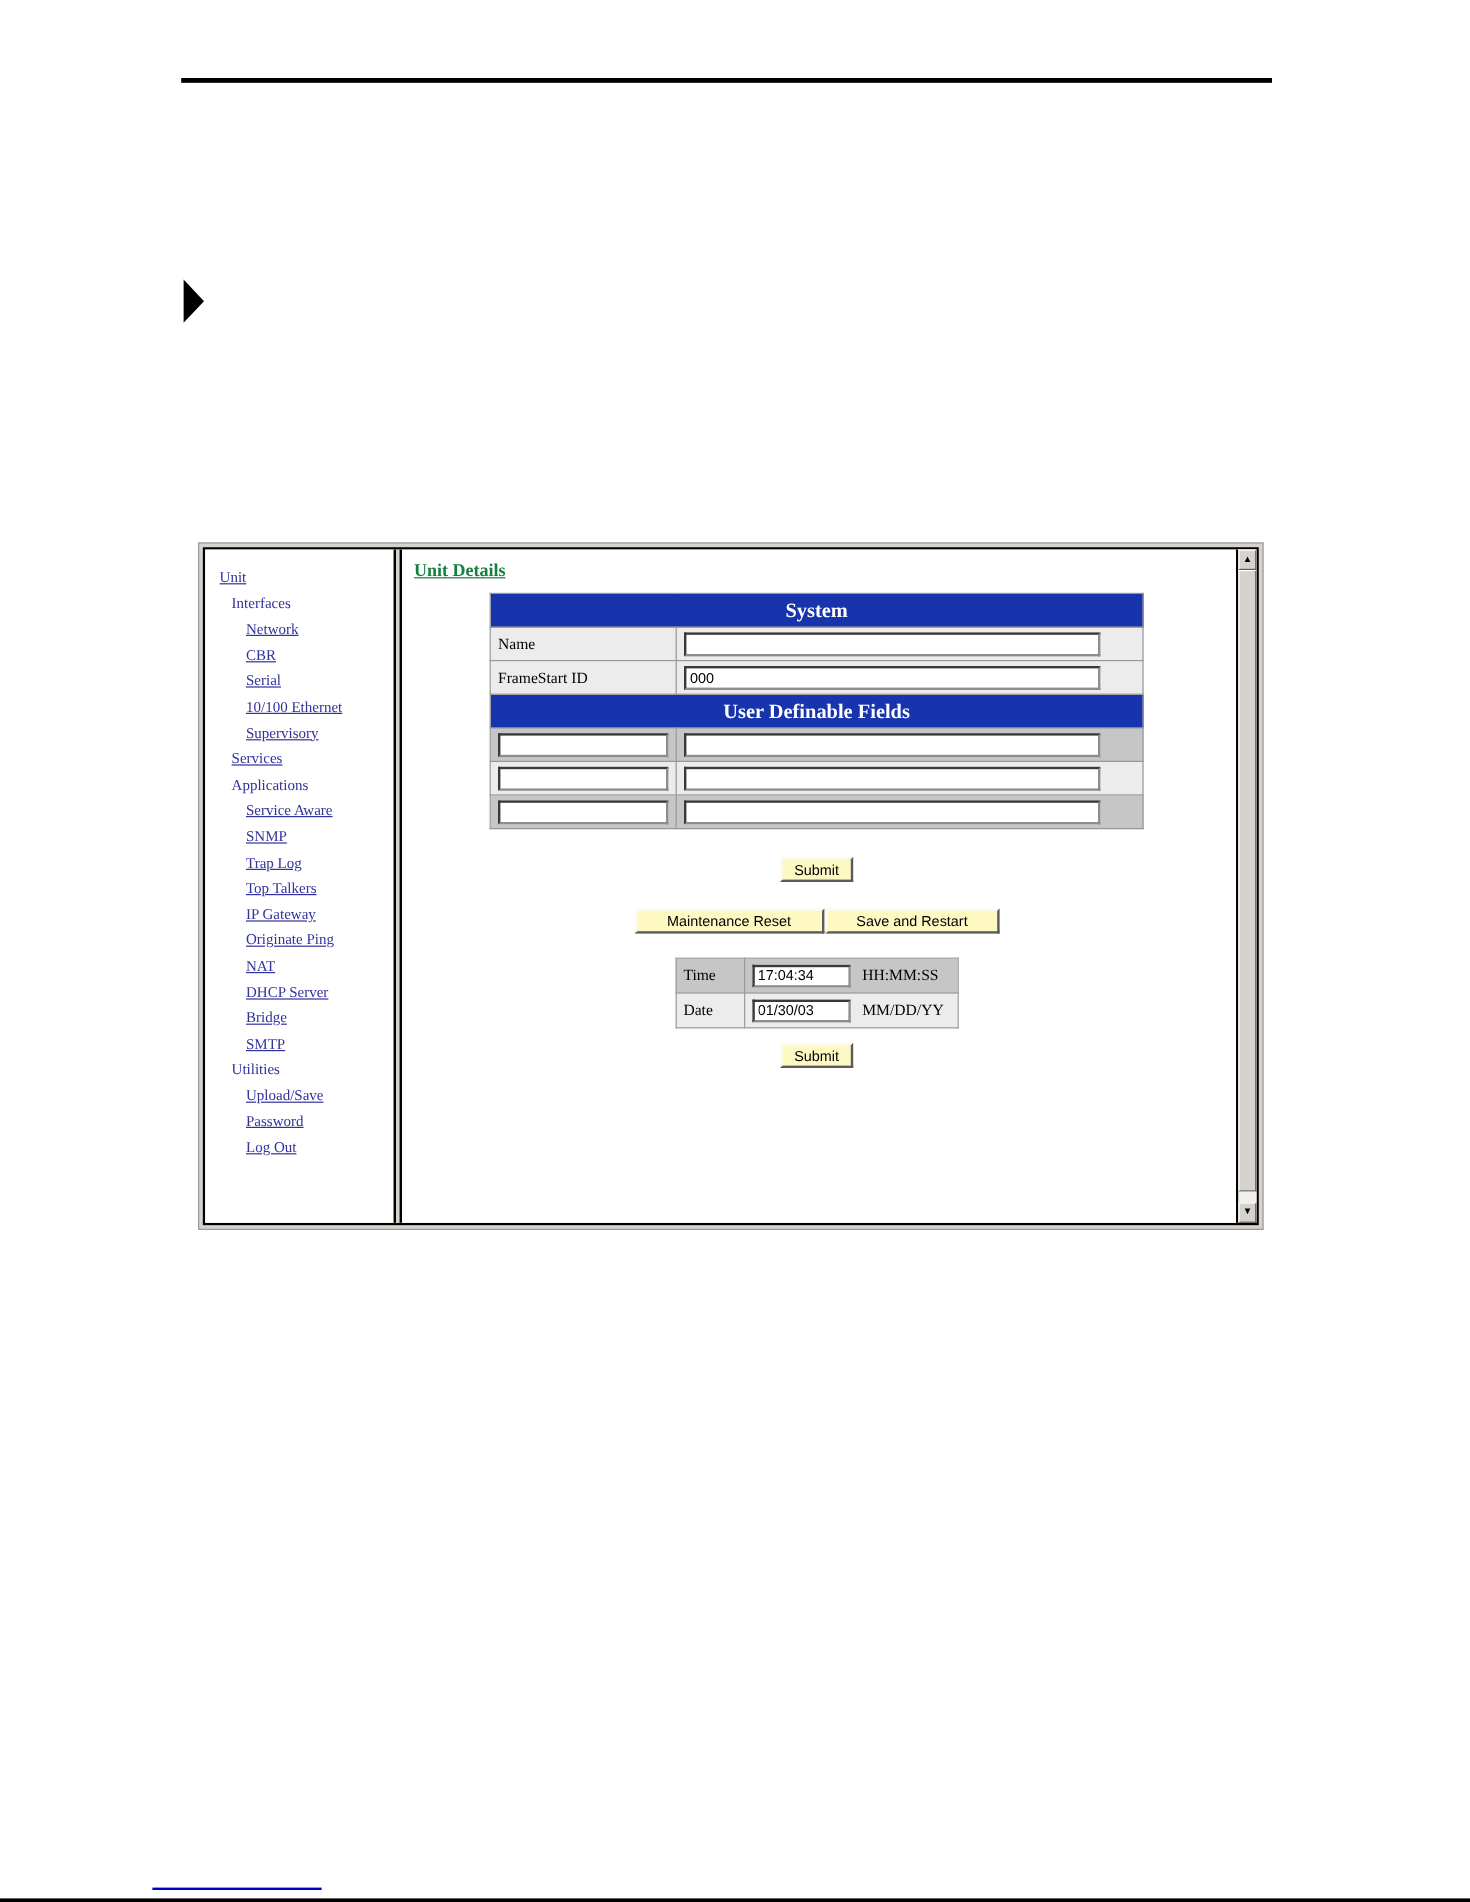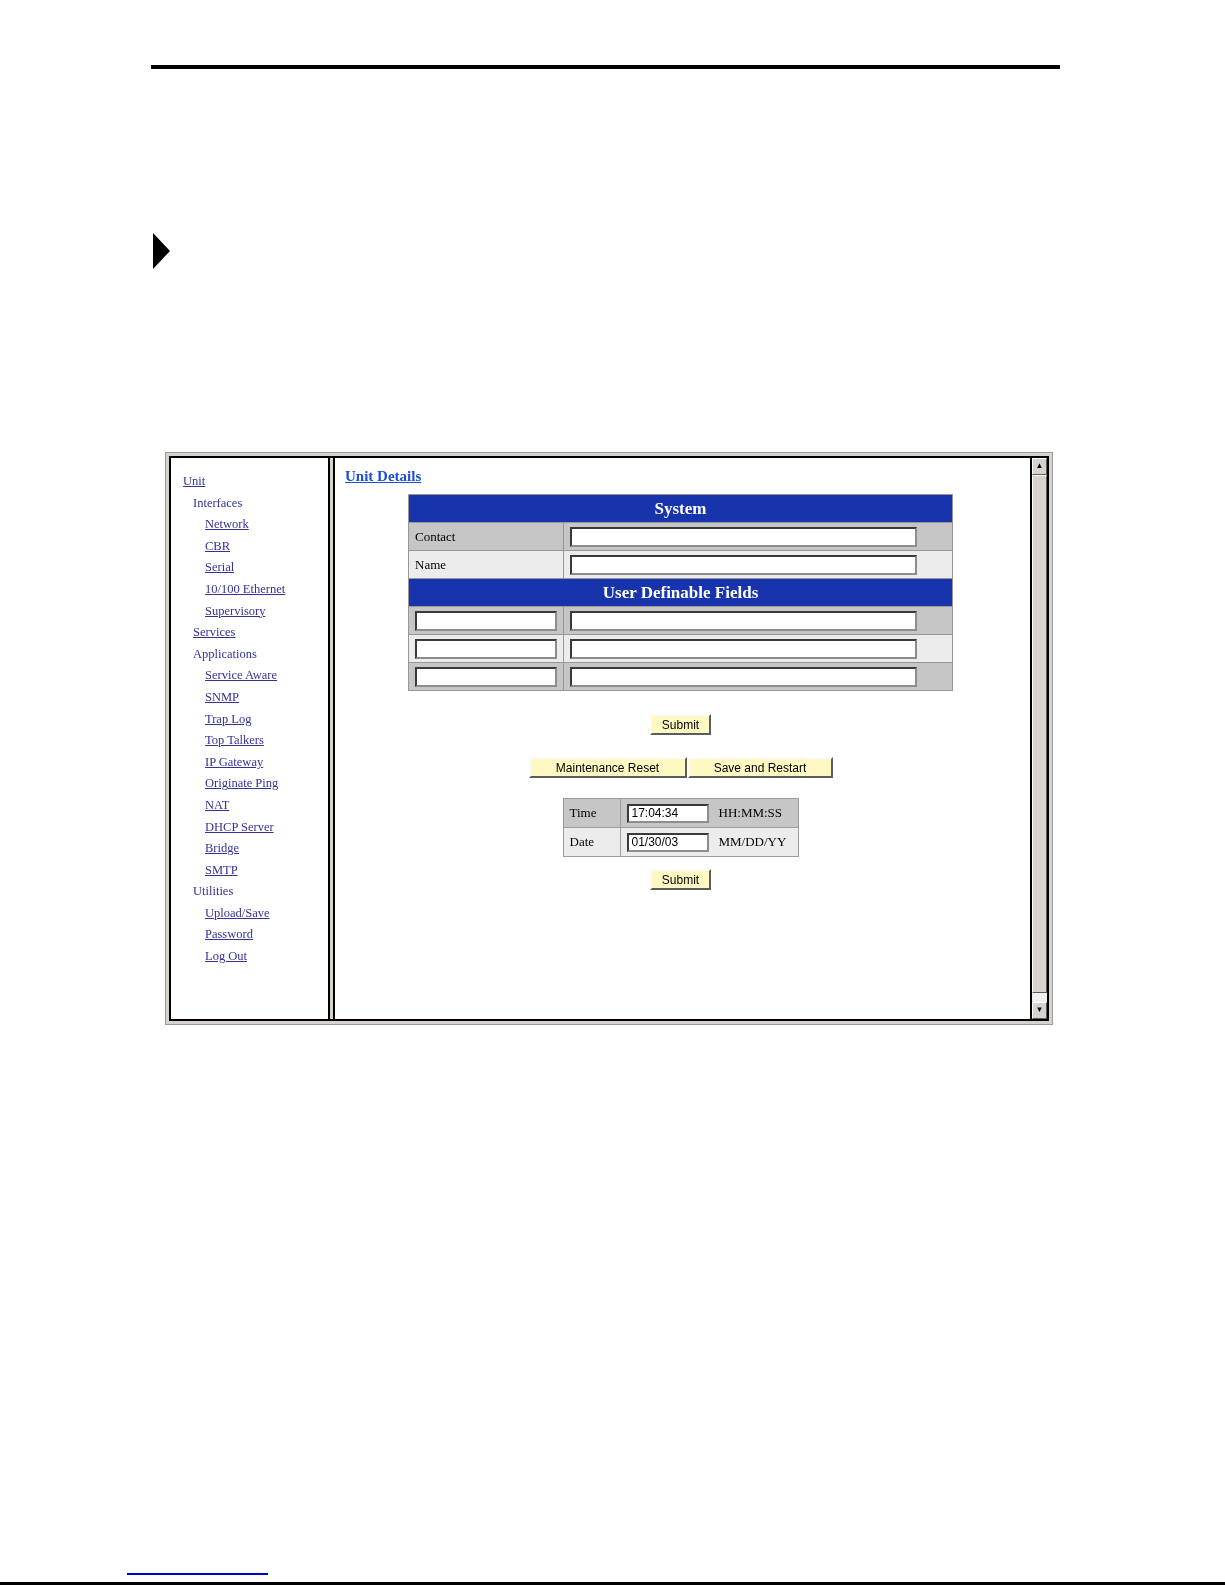--- a/index.html
+++ b/index.html
@@ -17,21 +17,21 @@
   .pane-left { width:157px; flex:none; background:#fff; padding:13px 0 0 12px; overflow:hidden; }
   .divider { width:7px; flex:none; background:#d6d3ce; border-left:2px solid #000; border-right:2px solid #000; }
   .pane-right { flex:1; background:#fff; padding:7px 0 0 10px; overflow:hidden; }
 
   
   .nav-item { font-size:12.5px; line-height:21.6px; color:#32329d; white-space:nowrap; }
   .nav-item.link { text-decoration:underline; cursor:pointer; }
   .indent-0 { padding-left:0; } .indent-1 { padding-left:10px; } .indent-2 { padding-left:22px; }
 
   
-  .page-title { display:inline-block; font-size:15px; font-weight:bold; color:#1d4ed8;
+  .page-title { display:inline-block; font-size:15px; font-weight:bold; color:#15803d;
     text-decoration:underline; margin:3px 0 0 0; cursor:pointer; }
   .content-col { margin-left:63px; width:545px; }
 
   table.form-table { border-collapse:collapse; width:545px; margin-top:9px; font-size:13px; color:#000;
     border:1px solid #8a8a8a; }
   table.form-table td { border:1px solid #979797; padding:2px 6px; height:28px; }
   tr.section-header td { background:var(--hdr,#1734ad); color:#fff; font-weight:bold; text-align:center;
     height:28px; font-size:17px; padding:1px; }
   tr.row-dark td { background:#c6c6c6; }
   tr.row-light td { background:#ececec; }
@@ -115,27 +115,27 @@
       <span class="page-title">Unit Details</span>
 
       <div class="content-col">
         <table class="form-table">
           <tbody>
             <tr class="section-header">
               <td colspan="2">System</td>
             </tr>
           </tbody>
           <tbody>
-              <tr class="row-dark">
-                <td class="label-cell">Contact</td>
+              <tr class="row-light">
+                <td class="label-cell">Name</td>
                 <td><input class="text-input" style=""></td>
               </tr>
               <tr class="row-light">
-                <td class="label-cell">Name</td>
-                <td><input class="text-input" style=""></td>
+                <td class="label-cell">FrameStart ID</td>
+                <td><input class="text-input" value="000" style=""></td>
               </tr>
             </tbody>
           <tbody>
             <tr class="section-header">
               <td colspan="2">User Definable Fields</td>
             </tr>
           </tbody>
           <tbody>
               <tr class="row-dark">
                 <td class="label-cell"><input class="text-input small-input" style=""></td>

